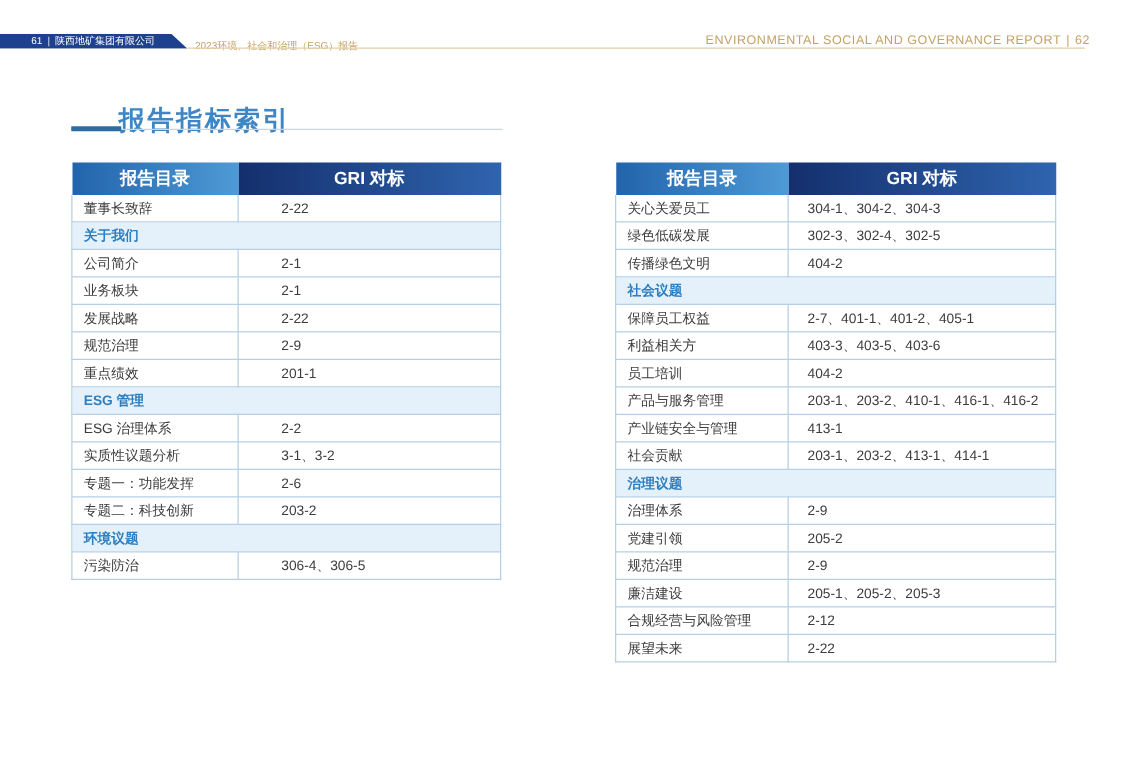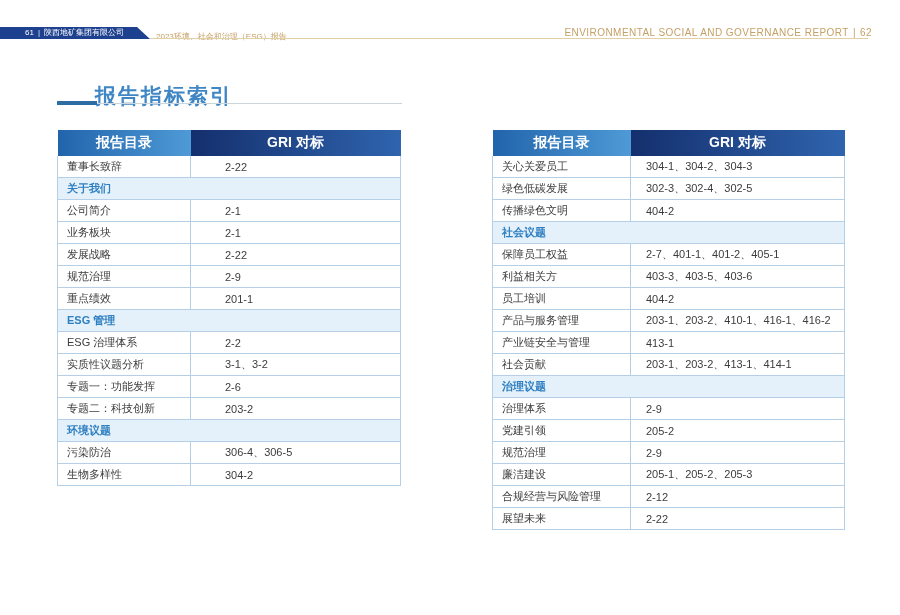--- a/index.html
+++ b/index.html
@@ -122,24 +122,20 @@
           <td class="label">专题二：科技创新</td>
           <td class="gri">203-2</td>
         </tr>
         <tr class="section">
           <td colspan="2">环境议题</td>
         </tr>
         <tr>
           <td class="label">污染防治</td>
           <td class="gri">306-4、306-5</td>
         </tr>
-        <tr>
-          <td class="label">生物多样性</td>
-          <td class="gri">304-2</td>
-        </tr>
       </tbody>
   </table>
 
   <table class="tbl tbl-right">
     <colgroup>
         <col style="width:138px">
         <col>
       </colgroup>
     <thead>
       <tr>

